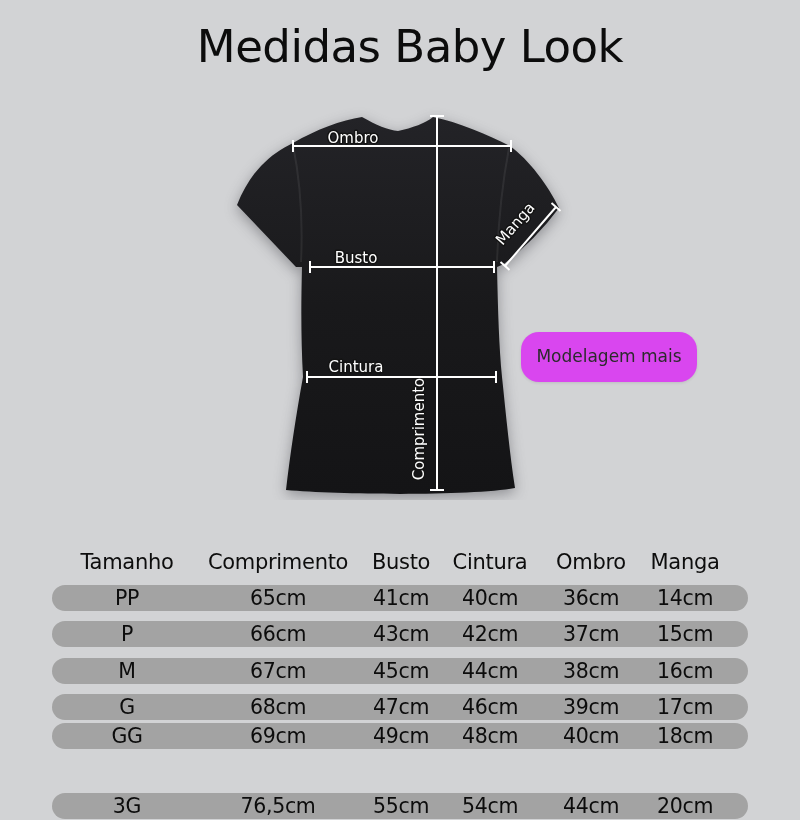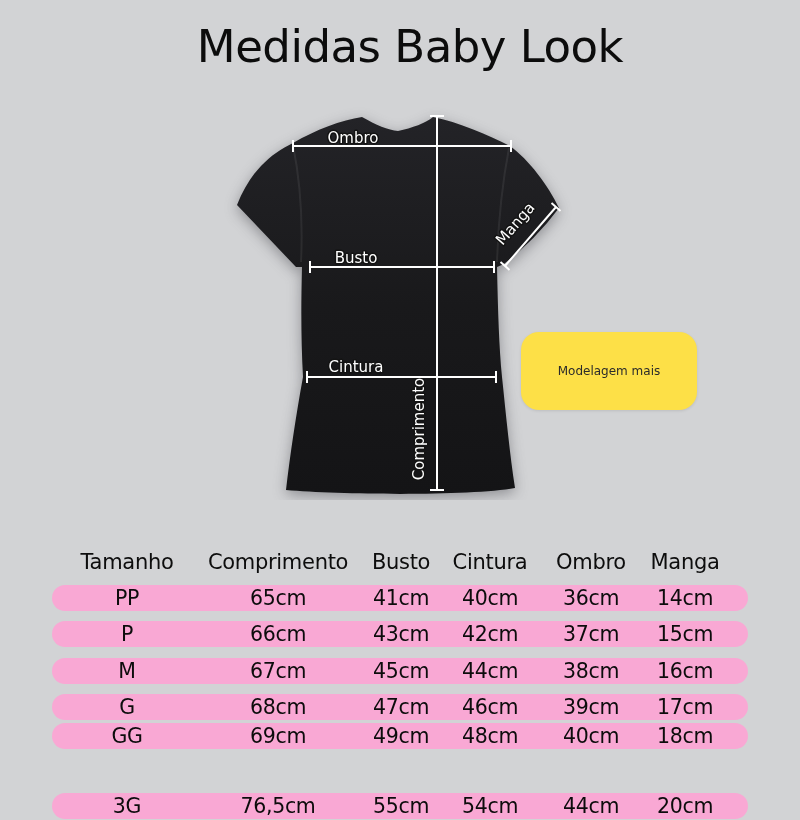--- a/index.html
+++ b/index.html
@@ -16,34 +16,34 @@
   }
   .diagram{position:absolute;left:180px;top:100px;width:400px;height:400px;}
   .shirt{filter:drop-shadow(0px 4px 7px rgba(60,60,66,0.45));}
   .mline{stroke:#ffffff;stroke-width:2;stroke-linecap:butt;fill:none;}
   .mlabel{
     font-family:"DejaVu Sans",sans-serif;font-size:15px;fill:#ffffff;
     stroke:#141414;stroke-width:3px;paint-order:stroke;stroke-linejoin:round;
     text-anchor:middle;
   }
   .callout{
-    position:absolute;left:521px;top:332px;width:176px;height:78px;
-    background:#fde047;border-radius:18px;
+    position:absolute;left:521px;top:332px;width:176px;height:50px;
+    background:#d946ef;border-radius:18px;
     display:flex;flex-direction:column;justify-content:center;align-items:center;
     box-shadow:0 1px 3px rgba(0,0,0,0.10);
-    font-size:12px;color:#2b2b2b;line-height:1.4;text-align:center;
+    font-size:17px;color:#2b2b2b;line-height:1.4;text-align:center;
   }
   .thead{position:absolute;left:52px;top:550px;width:696px;height:26px;}
   .hcell{
     position:absolute;top:0;transform:translateX(-50%);
     font-size:21px;color:#0d0d0d;white-space:nowrap;letter-spacing:-0.3px;
   }
   .trow{
     position:absolute;left:52px;width:696px;height:26px;
-    background:#f9a8d4;border-radius:13px;
+    background:#a3a3a3;border-radius:13px;
   }
   .tcell{
     position:absolute;top:0;transform:translateX(-50%);
     font-size:20.5px;color:#0c0c0c;line-height:26px;white-space:nowrap;
     letter-spacing:-0.3px;
   }
   .c0{left:75px;}  .c1{left:226px;} .c2{left:349px;}
   .c3{left:438px;} .c4{left:539px;} .c5{left:633px;}
   .r0{top:585px;} .r1{top:621px;} .r2{top:658px;}
   .r3{top:694px;} .r4{top:723px;} .r5{top:777px;margin-top:16px;}

